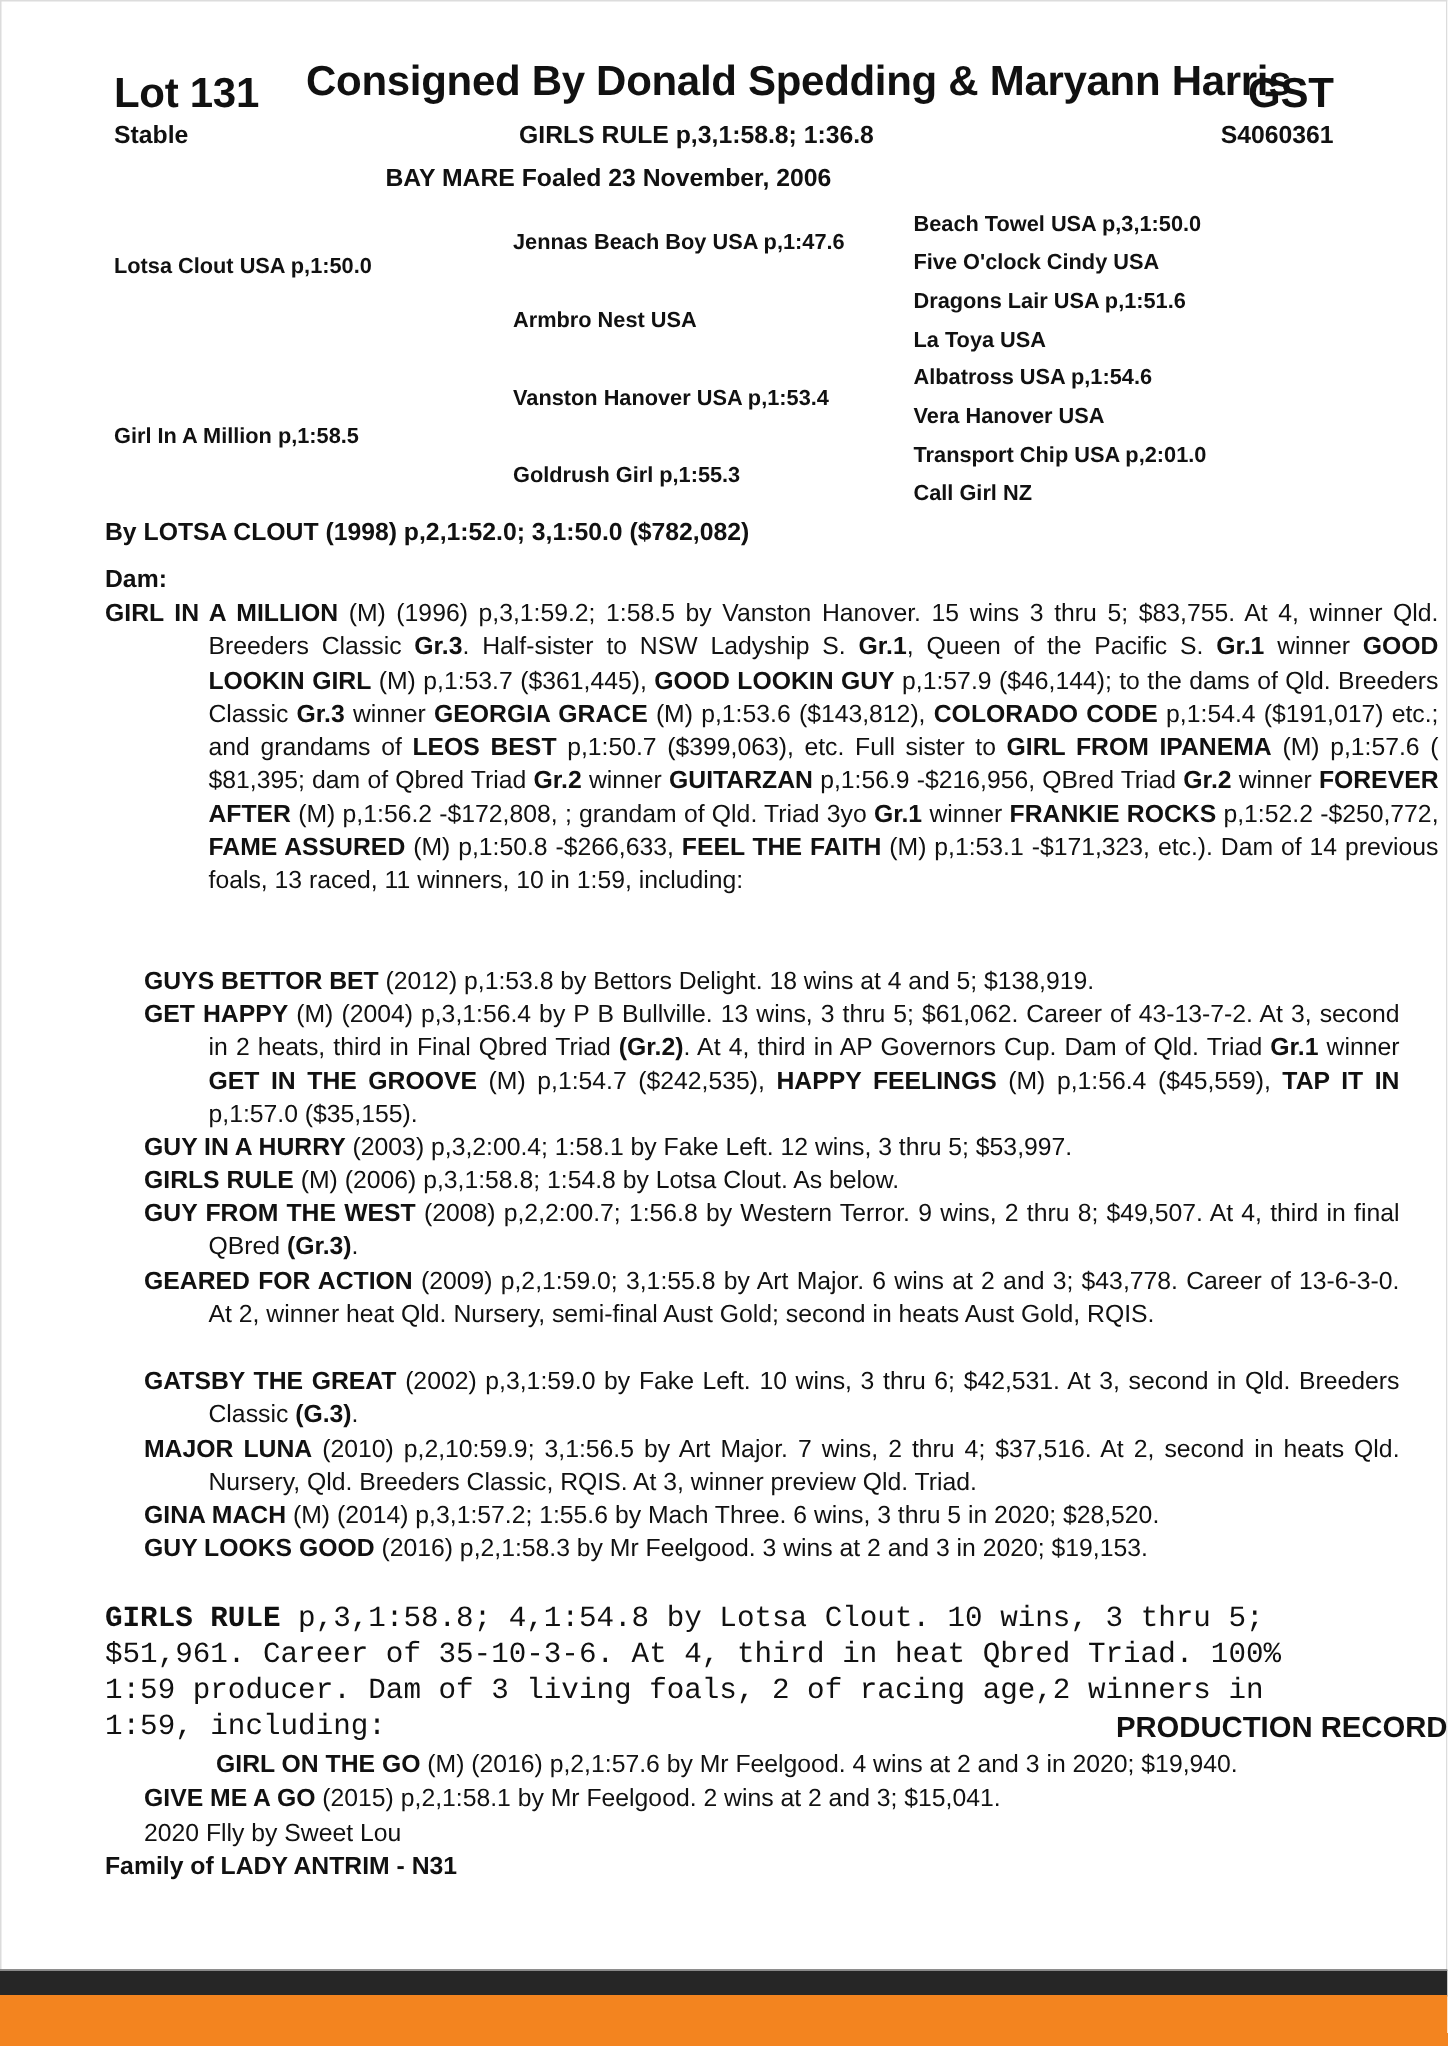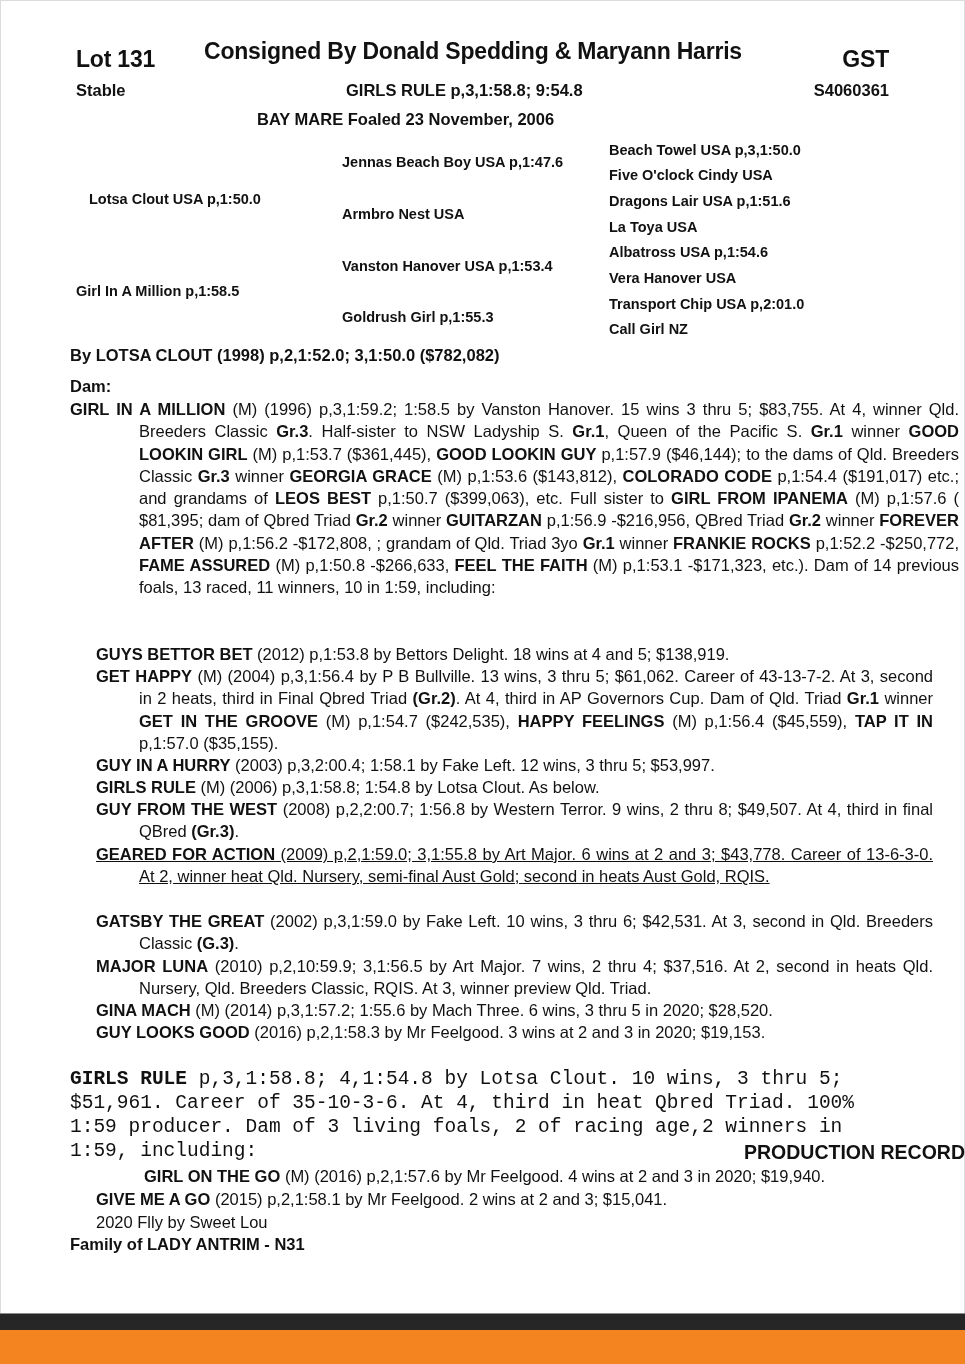--- a/index.html
+++ b/index.html
@@ -5,21 +5,21 @@
   html, body { margin: 0; padding: 0; background: #ffffff; }
   body {
     width: 965px; height: 1364px; position: relative; overflow: hidden;
     font-family: "Liberation Sans", sans-serif; color: #111;
   }
   .page-border {
     position: absolute; left: 0; top: 0; width: 963px; height: 1312px;
     border: 1px solid #dcdcdc; border-bottom: none;
   }
   .abs { position: absolute; white-space: nowrap; }
-  .hdr-lg { font-size: 23px; font-weight: bold; letter-spacing: -0.2px; }
+  .hdr-lg { font-size: 28px; font-weight: bold; letter-spacing: -0.2px; }
   .hdr-md { font-size: 16.5px; font-weight: bold; }
   .ped { font-size: 14.5px; font-weight: bold; }
   .sire { font-size: 16.5px; font-weight: bold; }
   .txt { font-size: 16.5px; line-height: 22.3px; }
   .txt b { font-weight: bold; }
   .para { position: absolute; white-space: normal; text-align: justify; }
   .dam-block { left: 70px; top: 398px; width: 820px; }
   .hang { padding-left: 69px; text-indent: -69px; }
   .foal { padding-left: 43px; text-indent: -43px; }
   .progeny { left: 96px; width: 794px; }
@@ -32,27 +32,27 @@
 </head>
 <body>
 
 <div class="page-border"></div>
 
 <div class="abs hdr-lg" style="left:76px;top:46px;">Lot 131</div>
 <div class="abs hdr-lg" style="left:204px;top:38px;">Consigned By Donald Spedding &amp; Maryann Harris</div>
 <div class="abs hdr-lg" style="right:76px;top:46px;">GST</div>
 
 <div class="abs hdr-md" style="left:76px;top:81px;">Stable</div>
-<div class="abs hdr-md" style="left:346px;top:81px;">GIRLS RULE p,3,1:58.8; 9:54.8</div>
+<div class="abs hdr-md" style="left:346px;top:81px;">GIRLS RULE p,3,1:58.8; 1:36.8</div>
 <div class="abs hdr-md" style="right:76px;top:81px;">S4060361</div>
 
 <div class="abs hdr-md" style="left:257px;top:110px;">BAY MARE Foaled 23 November, 2006</div>
 
 <div>
-  <div class="abs ped" style="left:76px;top:191px;margin-left:13px;">Lotsa Clout USA p,1:50.0</div>
+  <div class="abs ped" style="left:76px;top:170px;">Lotsa Clout USA p,1:50.0</div>
   <div class="abs ped" style="left:76px;top:283px;">Girl In A Million p,1:58.5</div>
 
   <div class="abs ped" style="left:342px;top:154px;">Jennas Beach Boy USA p,1:47.6</div>
   <div class="abs ped" style="left:342px;top:206px;">Armbro Nest USA</div>
   <div class="abs ped" style="left:342px;top:258px;">Vanston Hanover USA p,1:53.4</div>
   <div class="abs ped" style="left:342px;top:309px;">Goldrush Girl p,1:55.3</div>
 
   <div class="abs ped" style="left:609px;top:142px;">Beach Towel USA p,3,1:50.0</div>
   <div class="abs ped" style="left:609px;top:167px;">Five O'clock Cindy USA</div>
   <div class="abs ped" style="left:609px;top:193px;">Dragons Lair USA p,1:51.6</div>
@@ -66,21 +66,21 @@
 <div class="abs sire" style="left:70px;top:346px;">By LOTSA CLOUT (1998) p,2,1:52.0; 3,1:50.0 ($782,082)</div>
 
 <div class="abs hdr-md" style="left:70px;top:377px;">Dam:</div>
 <div class="para txt dam-block hang"><b>GIRL IN A MILLION</b><span> (M) (1996) p,3,1:59.2; 1:58.5 by Vanston Hanover. 15 wins 3 thru 5; $83,755. At 4, winner Qld. Breeders Classic </span><b>Gr.3</b><span>. Half-sister to NSW Ladyship S. </span><b>Gr.1</b><span>, Queen of the Pacific S. </span><b>Gr.1</b><span> winner </span><b>GOOD LOOKIN GIRL</b><span> (M) p,1:53.7 ($361,445), </span><b>GOOD LOOKIN GUY</b><span> p,1:57.9 ($46,144); to the dams of Qld. Breeders Classic </span><b>Gr.3</b><span> winner </span><b>GEORGIA GRACE</b><span> (M) p,1:53.6 ($143,812), </span><b>COLORADO CODE</b><span> p,1:54.4 ($191,017) etc.; and grandams of </span><b>LEOS BEST</b><span> p,1:50.7 ($399,063), etc. Full sister to </span><b>GIRL FROM IPANEMA</b><span> (M) p,1:57.6 ( $81,395; dam of Qbred Triad </span><b>Gr.2</b><span> winner </span><b>GUITARZAN</b><span> p,1:56.9 -$216,956, QBred Triad </span><b>Gr.2</b><span> winner </span><b>FOREVER AFTER</b><span> (M) p,1:56.2 -$172,808, ; grandam of Qld. Triad 3yo </span><b>Gr.1</b><span> winner </span><b>FRANKIE ROCKS</b><span> p,1:52.2 -$250,772, </span><b>FAME ASSURED</b><span> (M) p,1:50.8 -$266,633, </span><b>FEEL THE FAITH</b><span> (M) p,1:53.1 -$171,323, etc.). Dam of 14 previous foals, 13 raced, 11 winners, 10 in 1:59, including:</span></div>
 
 <div class="para txt progeny foal" style="top:643px;"><b>GUYS BETTOR BET</b><span> (2012) p,1:53.8 by Bettors Delight. 18 wins at 4 and 5; $138,919.</span></div>
 <div class="para txt progeny foal" style="top:665px;"><b>GET HAPPY</b><span> (M) (2004) p,3,1:56.4 by P B Bullville. 13 wins, 3 thru 5; $61,062. Career of 43-13-7-2. At 3, second in 2 heats, third in Final Qbred Triad </span><b>(Gr.2)</b><span>. At 4, third in AP Governors Cup. Dam of Qld. Triad </span><b>Gr.1</b><span> winner </span><b>GET IN THE GROOVE</b><span> (M) p,1:54.7 ($242,535), </span><b>HAPPY FEELINGS</b><span> (M) p,1:56.4 ($45,559), </span><b>TAP IT IN</b><span> p,1:57.0 ($35,155).</span></div>
 <div class="para txt progeny foal" style="top:754px;"><b>GUY IN A HURRY</b><span> (2003) p,3,2:00.4; 1:58.1 by Fake Left. 12 wins, 3 thru 5; $53,997.</span></div>
 <div class="para txt progeny foal" style="top:776px;"><b>GIRLS RULE</b><span> (M) (2006) p,3,1:58.8; 1:54.8 by Lotsa Clout. As below.</span></div>
 <div class="para txt progeny foal" style="top:798px;"><b>GUY FROM THE WEST</b><span> (2008) p,2,2:00.7; 1:56.8 by Western Terror. 9 wins, 2 thru 8; $49,507. At 4, third in final QBred </span><b>(Gr.3)</b><span>.</span></div>
-<div class="para txt progeny foal" style="top:843px;text-decoration:underline;"><b>GEARED FOR ACTION</b><span> (2009) p,2,1:59.0; 3,1:55.8 by Art Major. 6 wins at 2 and 3; $43,778. Career of 13-6-3-0. At 2, winner heat Qld. Nursery, semi-final Aust Gold; second in heats Aust Gold, RQIS.</span></div>
+<div class="para txt progeny foal" style="top:843px;"><b>GEARED FOR ACTION</b><span> (2009) p,2,1:59.0; 3,1:55.8 by Art Major. 6 wins at 2 and 3; $43,778. Career of 13-6-3-0. At 2, winner heat Qld. Nursery, semi-final Aust Gold; second in heats Aust Gold, RQIS.</span></div>
 <div class="para txt progeny foal" style="top:910px;"><b>GATSBY THE GREAT</b><span> (2002) p,3,1:59.0 by Fake Left. 10 wins, 3 thru 6; $42,531. At 3, second in Qld. Breeders Classic </span><b>(G.3)</b><span>.</span></div>
 <div class="para txt progeny foal" style="top:955px;"><b>MAJOR LUNA</b><span> (2010) p,2,10:59.9; 3,1:56.5 by Art Major. 7 wins, 2 thru 4; $37,516. At 2, second in heats Qld. Nursery, Qld. Breeders Classic, RQIS. At 3, winner preview Qld. Triad.</span></div>
 <div class="para txt progeny foal" style="top:999px;"><b>GINA MACH</b><span> (M) (2014) p,3,1:57.2; 1:55.6 by Mach Three. 6 wins, 3 thru 5 in 2020; $28,520.</span></div>
 <div class="para txt progeny foal" style="top:1021px;"><b>GUY LOOKS GOOD</b><span> (2016) p,2,1:58.3 by Mr Feelgood. 3 wins at 2 and 3 in 2020; $19,153.</span></div>
 
 <div class="para summary"><b>GIRLS RULE</b><span> p,3,1:58.8; 4,1:54.8 by Lotsa Clout. 10 wins, 3 thru 5; $51,961. Career of 35-10-3-6. At 4, third in heat Qbred Triad. 100% 1:59 producer. Dam of 3 living foals, 2 of racing age,2 winners in 1:59, including:</span></div>
 
 <div class="abs prod-title">PRODUCTION RECORD</div>
 <div class="para prod foal" style="top:1165px;margin-left:48px;"><b>GIRL ON THE GO</b><span> (M) (2016) p,2,1:57.6 by Mr Feelgood. 4 wins at 2 and 3 in 2020; $19,940.</span></div>
 <div class="para prod foal" style="top:1188px;"><b>GIVE ME A GO</b><span> (2015) p,2,1:58.1 by Mr Feelgood. 2 wins at 2 and 3; $15,041.</span></div>

